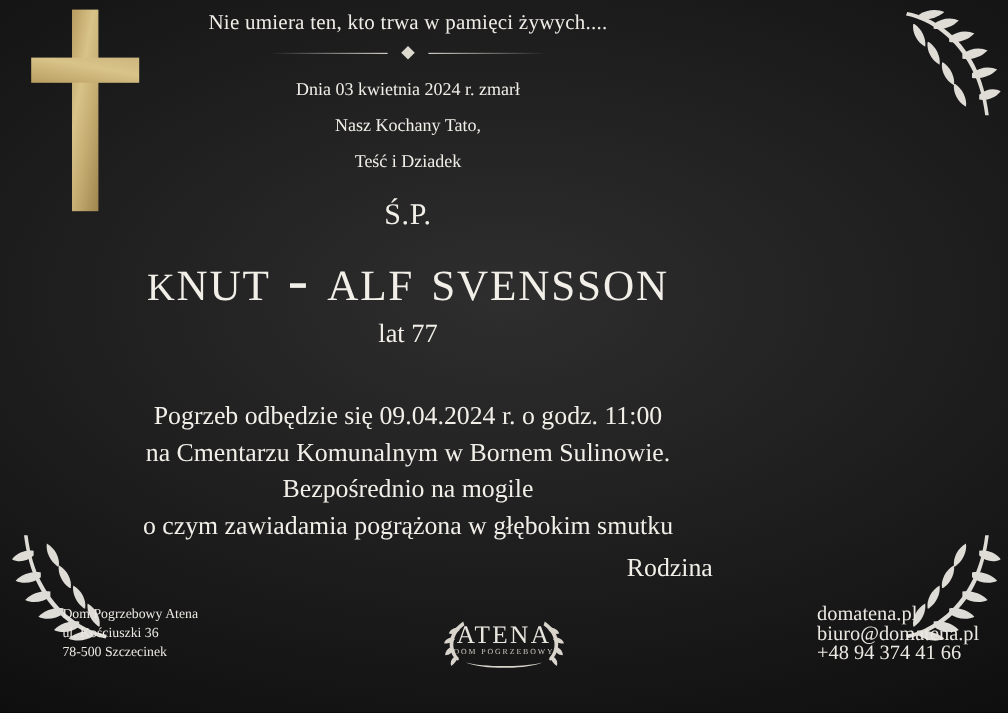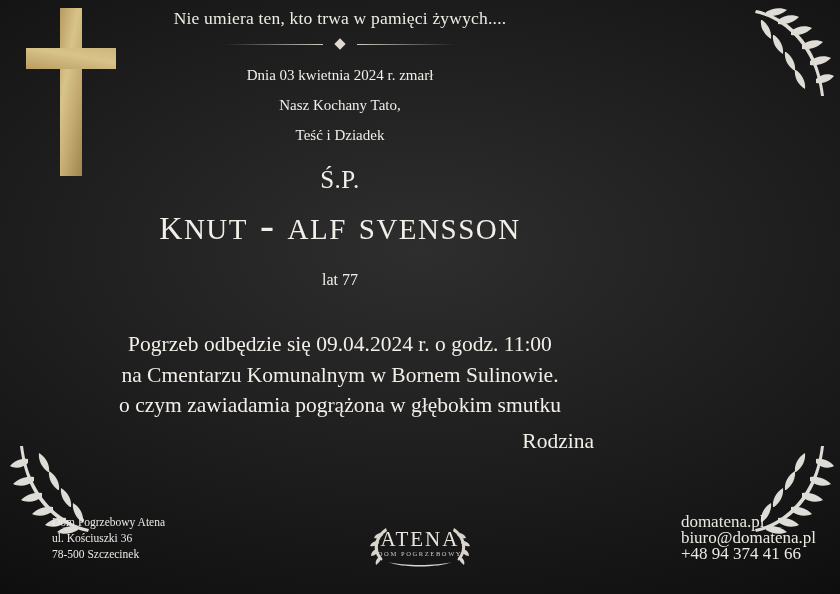--- a/index.html
+++ b/index.html
@@ -101,50 +101,50 @@
   .lead {
     font-size: 15px;
     line-height: 30px;
   }
   .sp {
     margin-top: 16px;
     font-size: 25px;
     letter-spacing: .5px;
   }
   .name {
-    margin-top: 2px;
-    font-size: 42px;
+    margin-top: 12px;
+    font-size: 51px;
     line-height: 56px;
     letter-spacing: 1.5px;
     font-variant: small-caps;
     text-transform: lowercase;
     white-space: nowrap;
   }
   .name::first-letter { font-size: 45px; }
   .age {
-    margin-top: 18px;
-    font-size: 16px;
+    margin-top: 2px;
+    font-size: 22px;
   }
   .details {
     margin-top: 40px;
     font-size: 21.5px;
     line-height: 30.5px;
   }
   .family {
     margin-top: 8px;
     padding-right: 86px;
     text-align: right;
     font-size: 21.5px;
   }
 
   
   .footer {
     position: absolute;
     left: 0;
-    bottom: 8px;
+    bottom: 18px;
     width: 840px;
     height: 86px;
   }
   .footer .left {
     position: absolute;
     left: 52px;
     bottom: 24px;
     font-size: 11.5px;
     line-height: 16px;
     text-align: left;
@@ -273,20 +273,21 @@
 
     <div class="sp">Ś.P.</div>
 
     <div class="name">Knut - Alf Svensson</div>
 
     <div class="age">lat 77</div>
 
     <div class="details">
       <div>Pogrzeb odbędzie się 09.04.2024 r. o godz. 11:00</div>
       <div>na Cmentarzu Komunalnym w Bornem Sulinowie.</div>
+      <div>Bezpośrednio na mogile</div>
       <div>o czym zawiadamia pogrążona w głębokim smutku</div>
     </div>
 
     <div class="family">Rodzina</div>
   </div>
 
   <div class="footer">
     <div class="left">
       <div>Dom Pogrzebowy Atena</div>
       <div>ul. Kościuszki 36</div>

